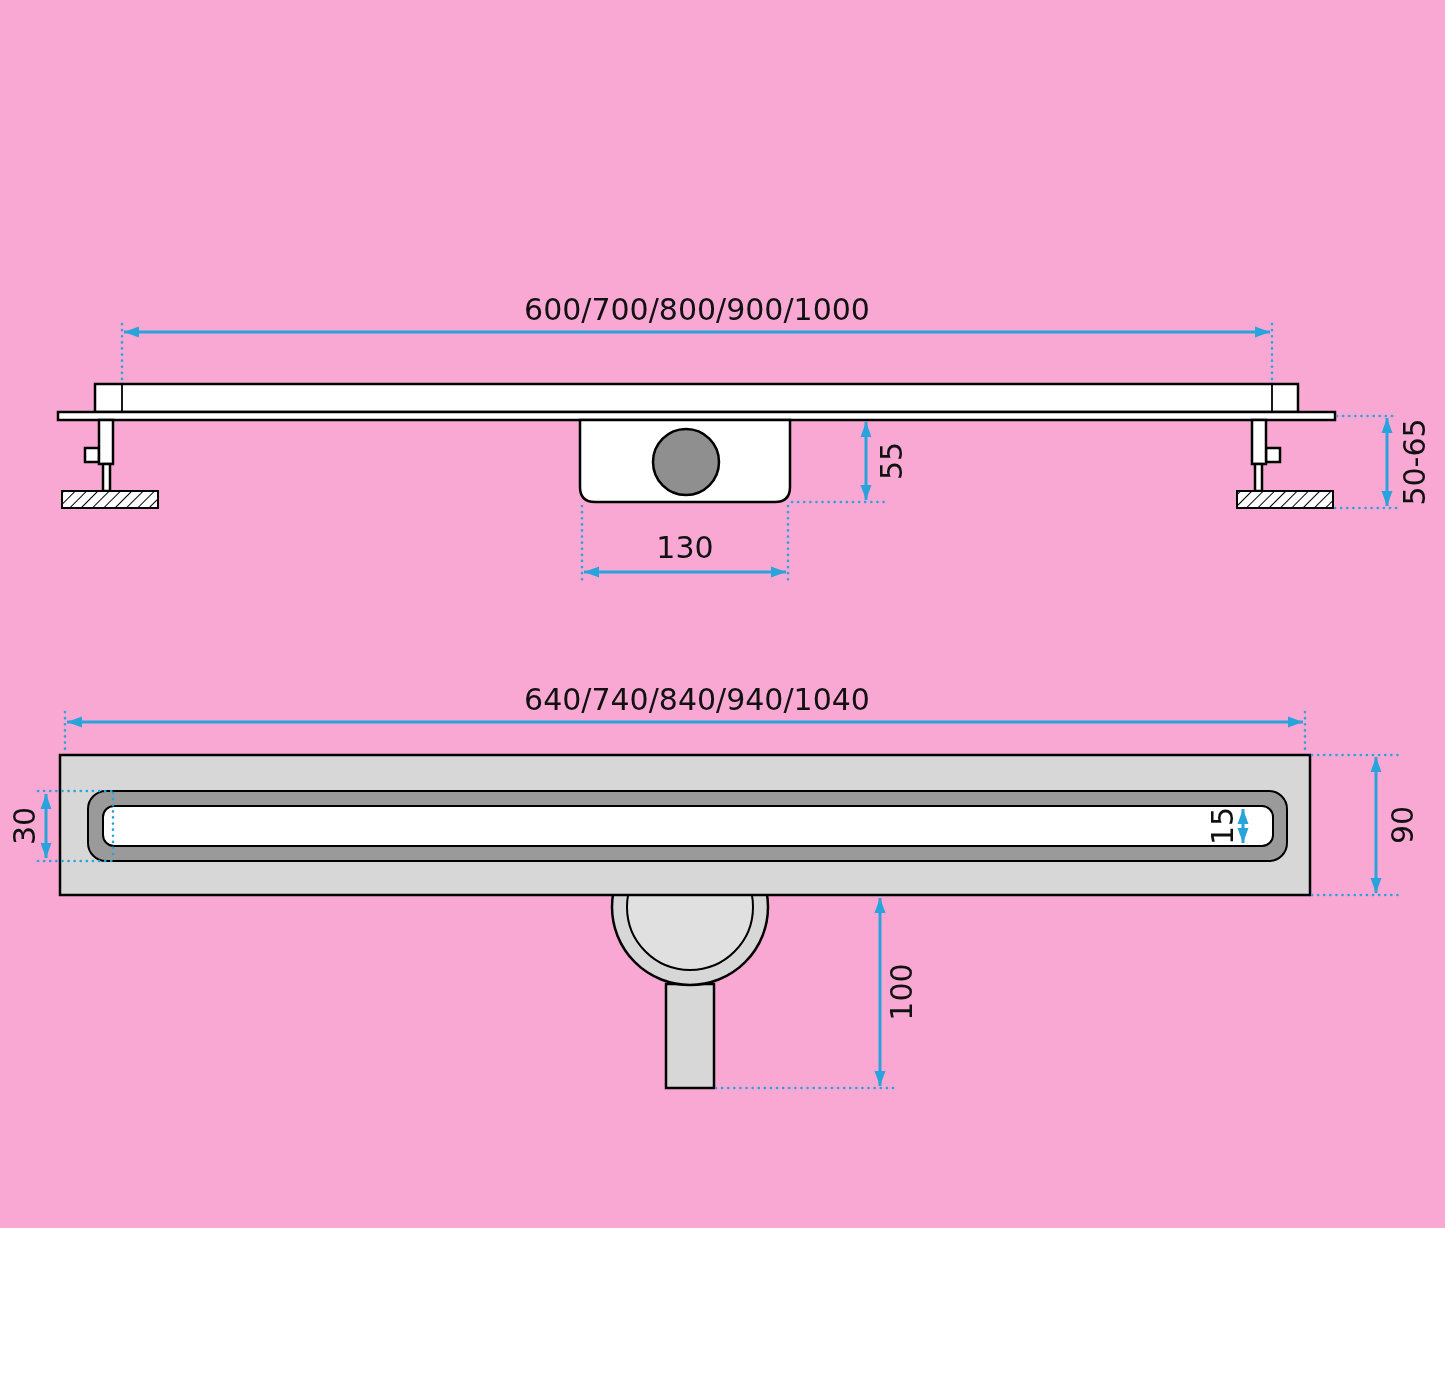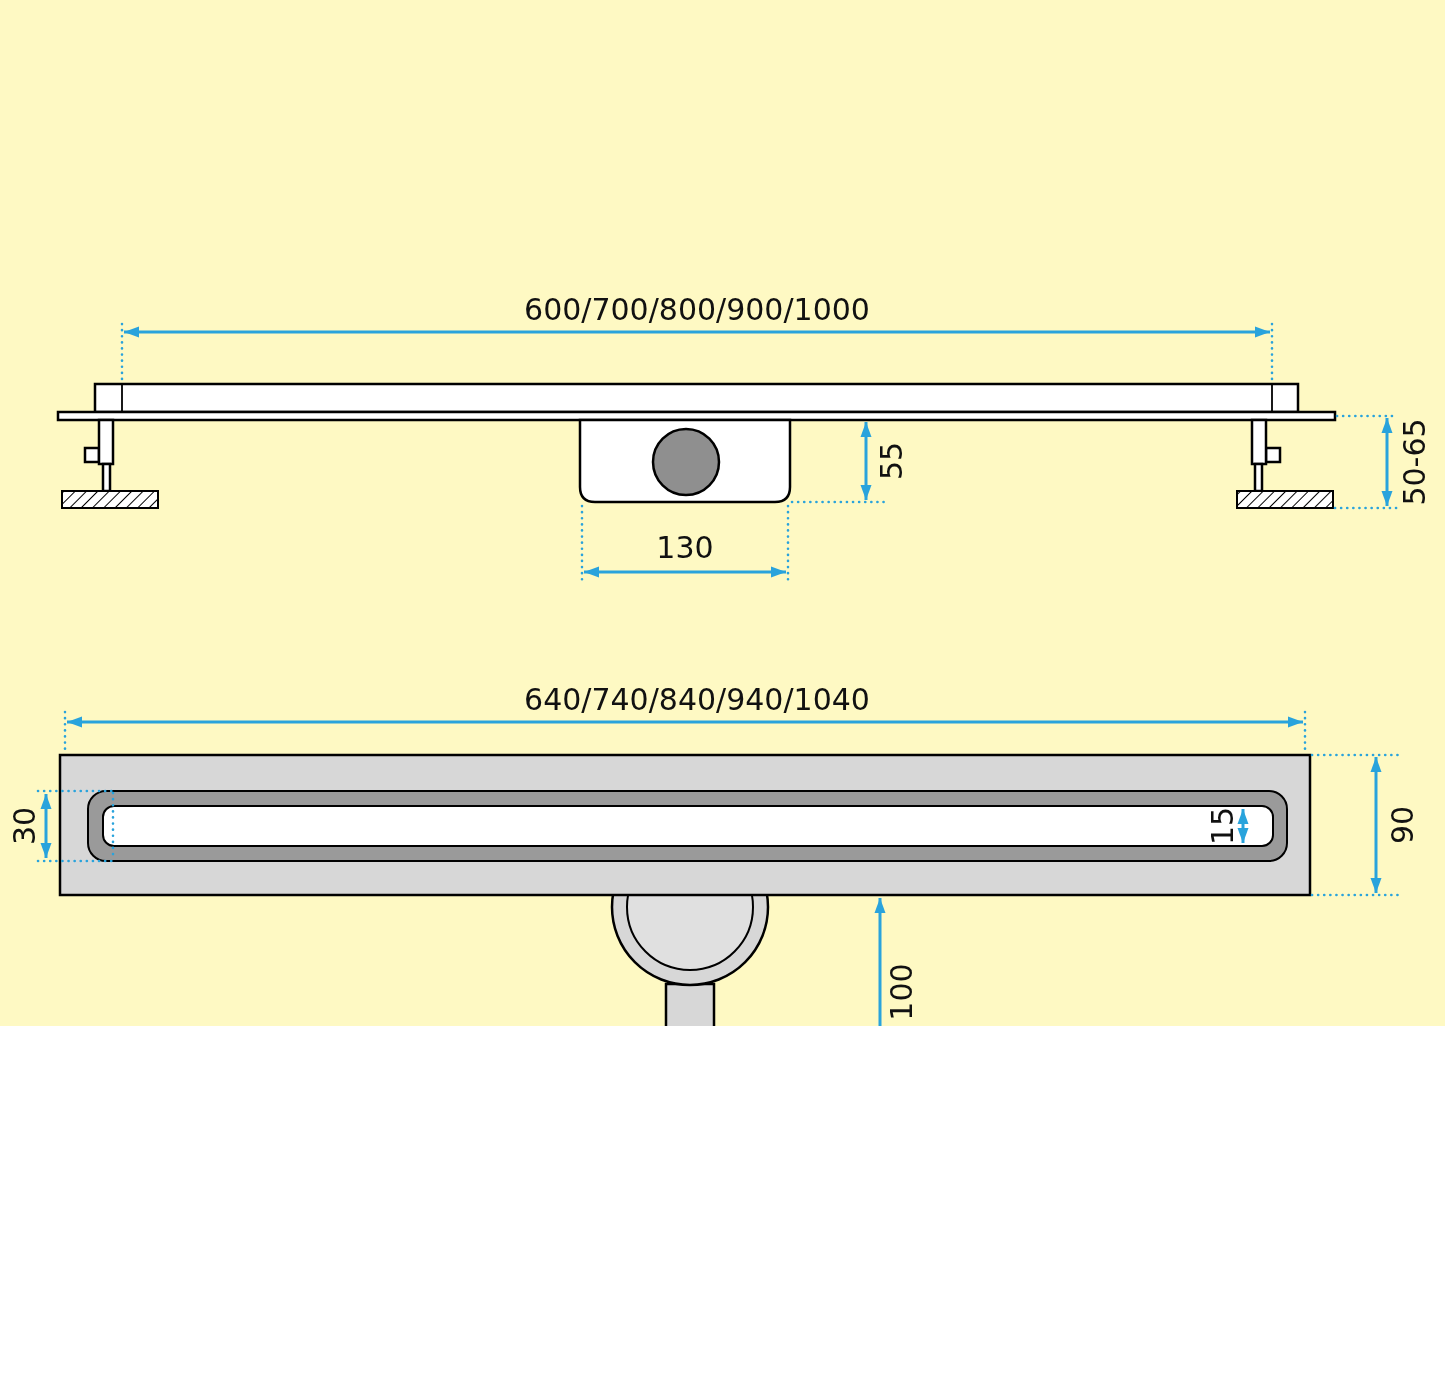--- a/index.html
+++ b/index.html
@@ -1,19 +1,19 @@
 <!DOCTYPE html>
 <html><head>
 <meta charset="utf-8">
 <style>
   html,body{margin:0;padding:0;background:#ffffff;}
   .canvas{
     position:relative;
-    width:1445px;height:1026px;
-    background:#fef9c3;
+    width:1445px;height:1228px;
+    background:#f9a8d4;
     font-family:"DejaVu Sans","Liberation Sans",sans-serif;
     overflow:hidden;
   }
   svg{display:block;}
   .dim-line{stroke:#29a3dc;stroke-width:3;fill:none;}
   .dim-dot{stroke:#29a3dc;stroke-width:2.6;fill:none;stroke-dasharray:0.1 6;stroke-linecap:round;}
   .part{stroke:#000;stroke-width:2.5;fill:#ffffff;}
   .part-thin{stroke:#000;stroke-width:1.8;fill:none;}
   .body-gray{fill:#d7d7d7;}
   .ring-gray{fill:#9a9a9a;}

